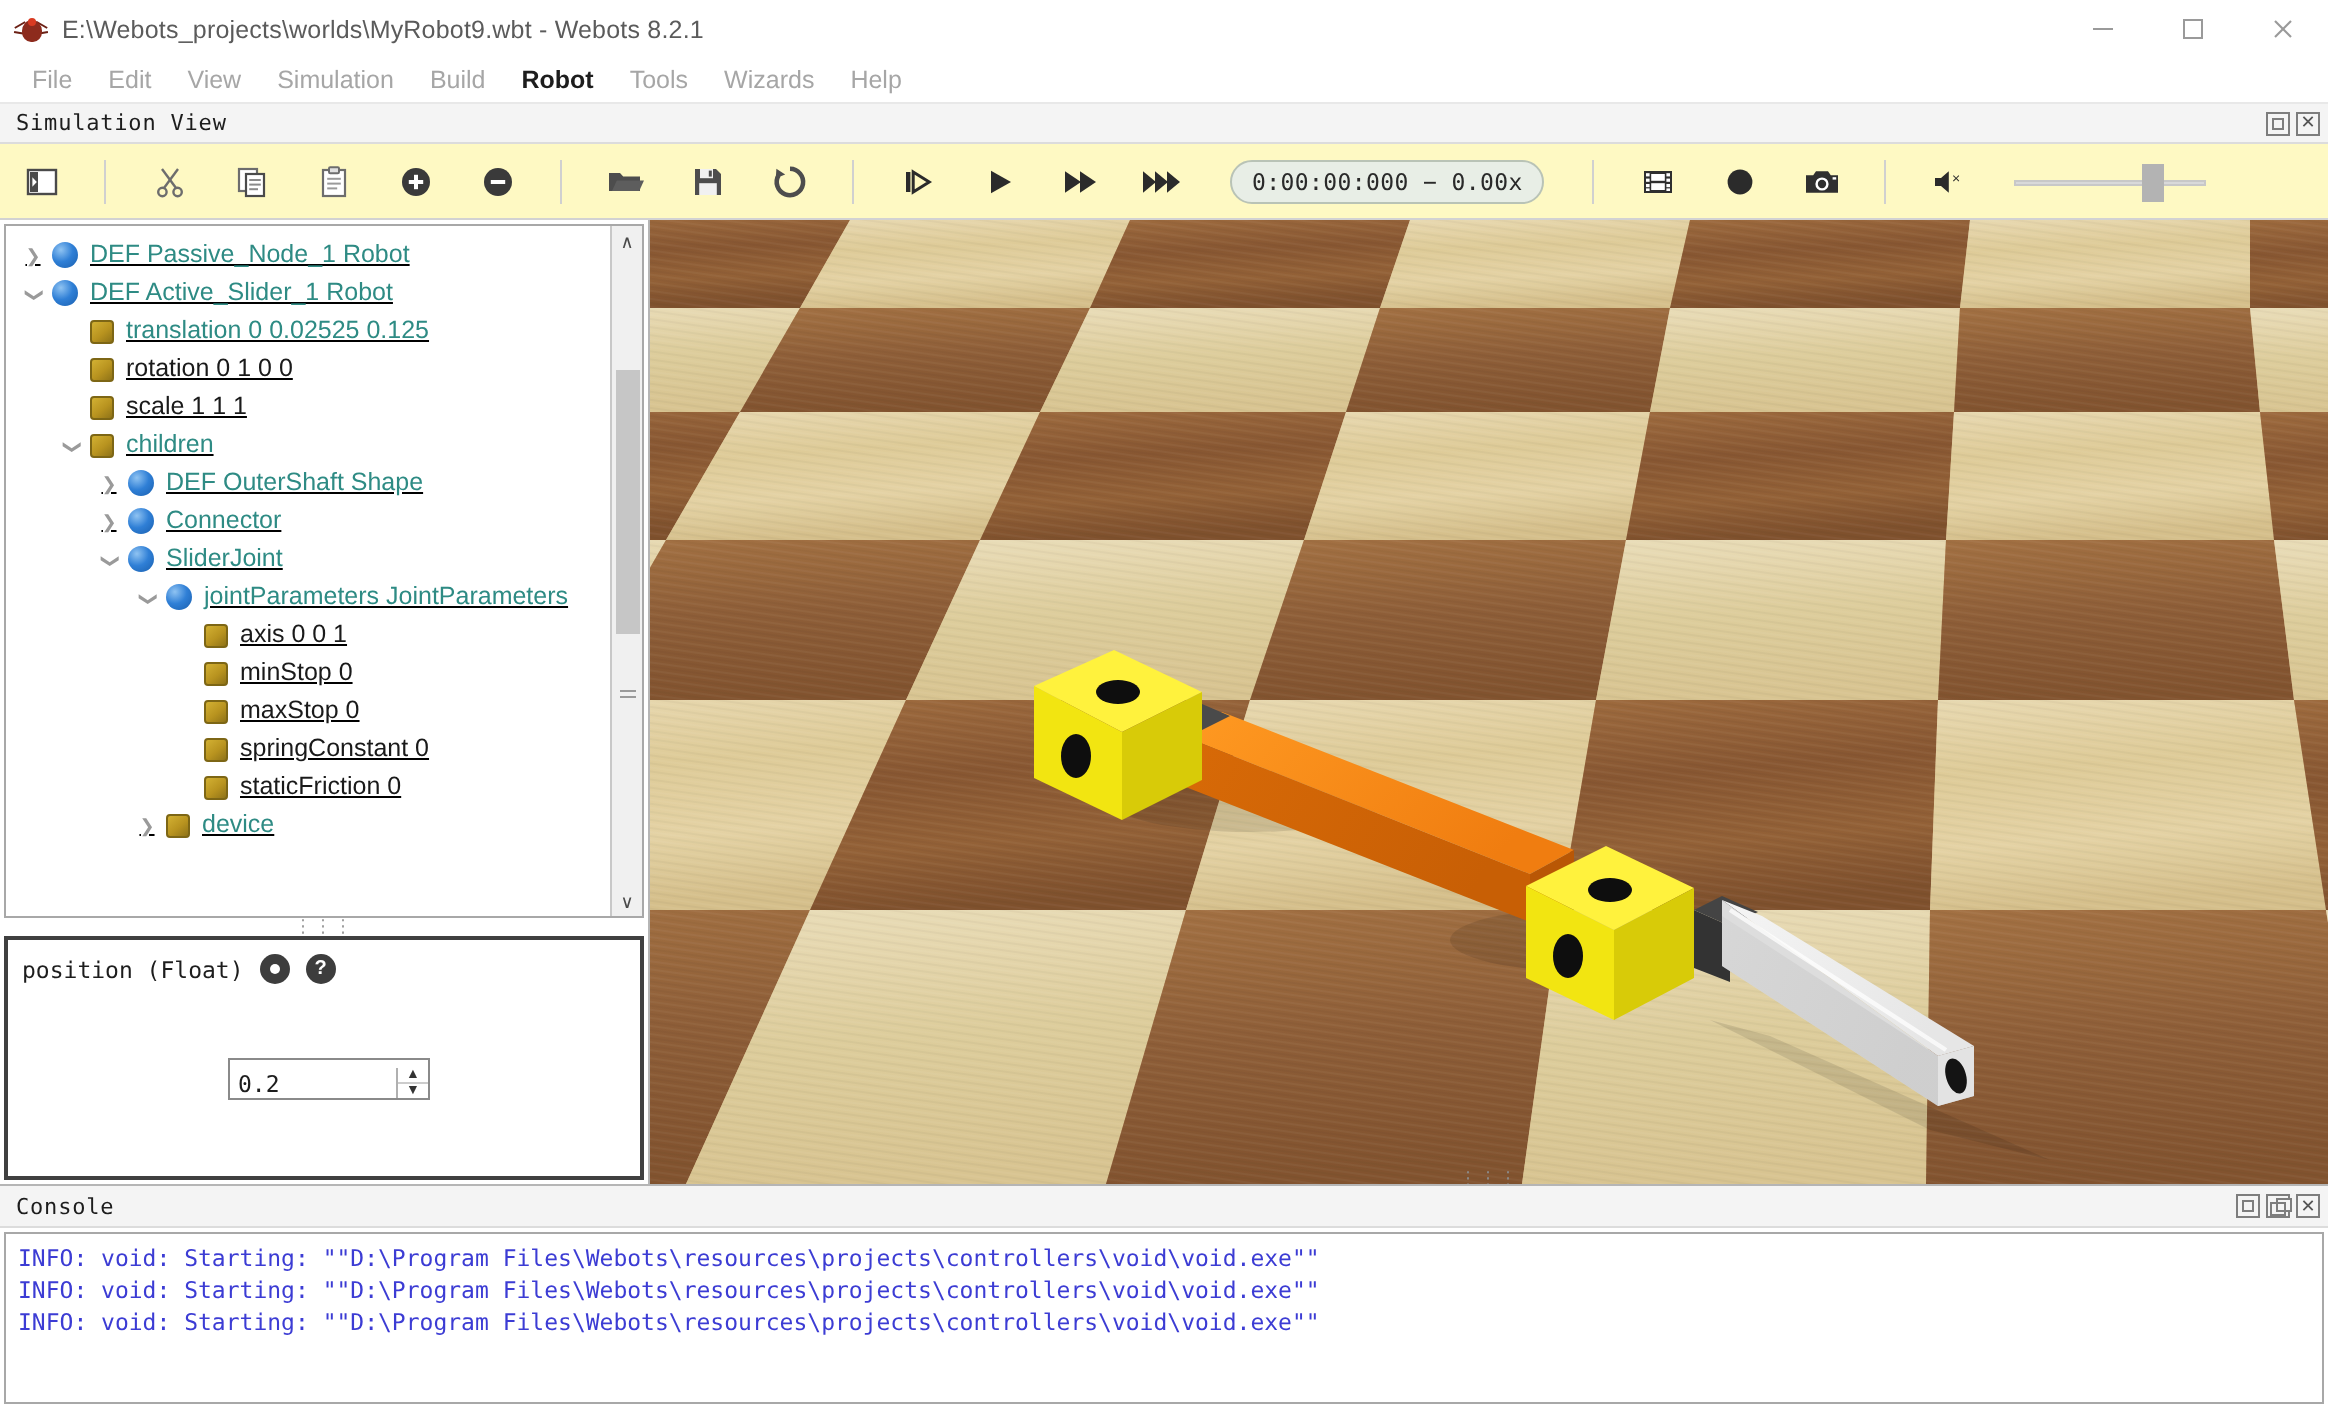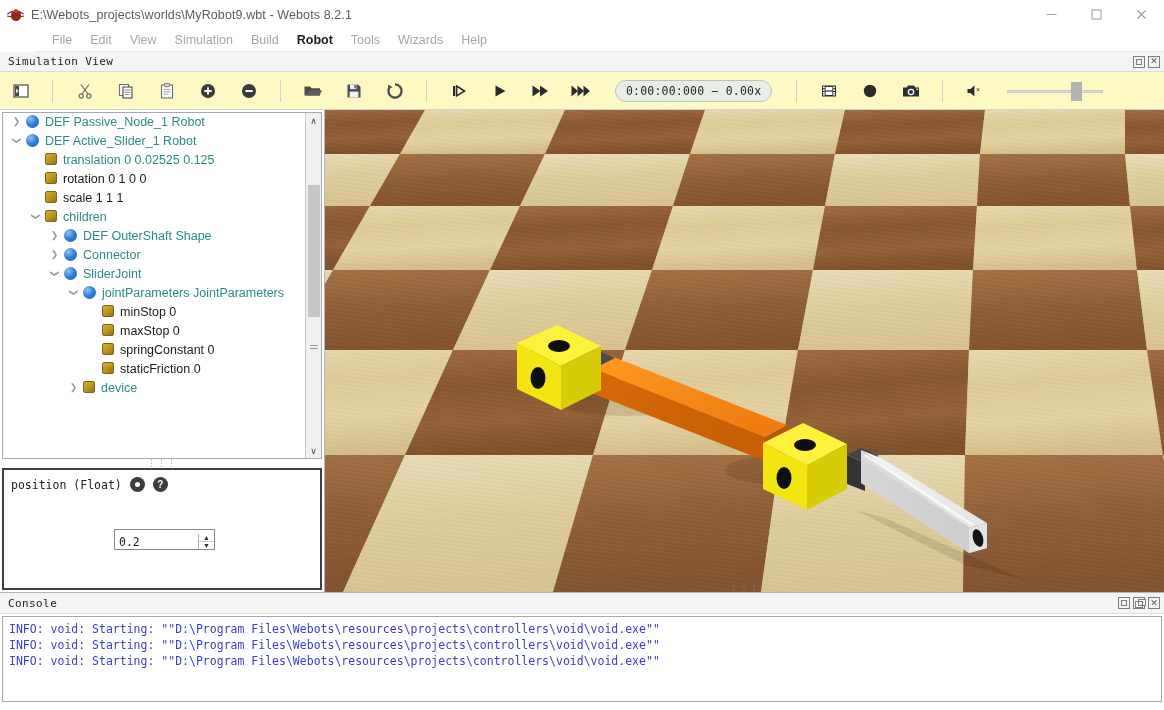--- a/index.html
+++ b/index.html
@@ -36,21 +36,21 @@
   #win-controls { position: absolute; right: 0; top: 0; display: flex; height: 29px; }
   .win-btn {
     width: 45px; height: 29px; display: flex; align-items: center; justify-content: center;
     color: #9a9a9a; font-size: 13px;
   }
   .win-btn svg { display: block; }
 
   
   #menubar {
     height: 23px; display: flex; align-items: center;
-    background: #ffffff; padding-left: 7px; border-bottom: 1px solid #e8e8e8; margin-left: 36px;
+    background: #ffffff; padding-left: 7px; border-bottom: 1px solid #e8e8e8;
   }
   .menu-item {
     font-size: 12.5px; color: #a6a6a6; padding: 2px 9px; white-space: nowrap;
   }
   .menu-item.active { color: #1d1d1d; font-weight: bold; }
 
   
   #simview-header {
     height: 20px; background: #f4f4f4; display: flex; align-items: center;
     border-bottom: 1px solid #dcdcdc; position: relative;
@@ -103,22 +103,22 @@
               border-right: 1px solid #b5b5b5; }
 
   #tree-wrap {
     flex: none; height: 347px; border: 1px solid #a8a8a8; margin: 2px 2px 0 2px;
     display: flex; overflow: hidden; background: #ffffff;
   }
   #tree {
     flex: 1; overflow: hidden; padding-top: 2px; position: relative;
   }
   .trow {
-    height: 19px; display: flex; align-items: flex-start; white-space: nowrap;
-    font-size: 12.5px; padding-right: 4px;
+    height: 19px; display: flex; align-items: flex-end; white-space: nowrap;
+    font-size: 12.5px; padding-right: 4px; text-decoration: underline;
   }
   .trow.sel { background: #d6d6d6; }
   .tw { width: 19px; display:flex; align-items:center; justify-content:center; flex:none; }
   .chev { color: #9a9a9a; font-size: 11px; line-height: 1; }
   .chev.right::before { content: '\276F'; font-size: 9px; }
   .chev.down::before { content: '\276F'; font-size: 9px; display:inline-block; transform: rotate(90deg); }
   .nodeicon {
     width: 13px; height: 13px; border-radius: 50%; flex: none; margin-right: 6px;
     background: radial-gradient(circle at 34% 30%, #8fc3f2 0%, #2f7fd6 48%, #1a5fae 100%);
   }
@@ -480,20 +480,25 @@
             </div>
             <span class="nodeicon"></span>
             <span class="tlabel teal">SliderJoint</span>
           </div>
           <div class="trow" style="padding-left: 61px;">
             <div class="tw">
               <span class="chev down"></span>
             </div>
             <span class="nodeicon"></span>
             <span class="tlabel teal">jointParameters JointParameters</span>
+          </div>
+          <div class="trow" style="padding-left: 80px;">
+            <div class="tw"></div>
+            <span class="fieldicon"></span>
+            <span class="tlabel">axis 0 0 1</span>
           </div>
           <div class="trow" style="padding-left: 80px;">
             <div class="tw"></div>
             <span class="fieldicon"></span>
             <span class="tlabel">minStop 0</span>
           </div>
           <div class="trow" style="padding-left: 80px;">
             <div class="tw"></div>
             <span class="fieldicon"></span>
             <span class="tlabel">maxStop 0</span>

